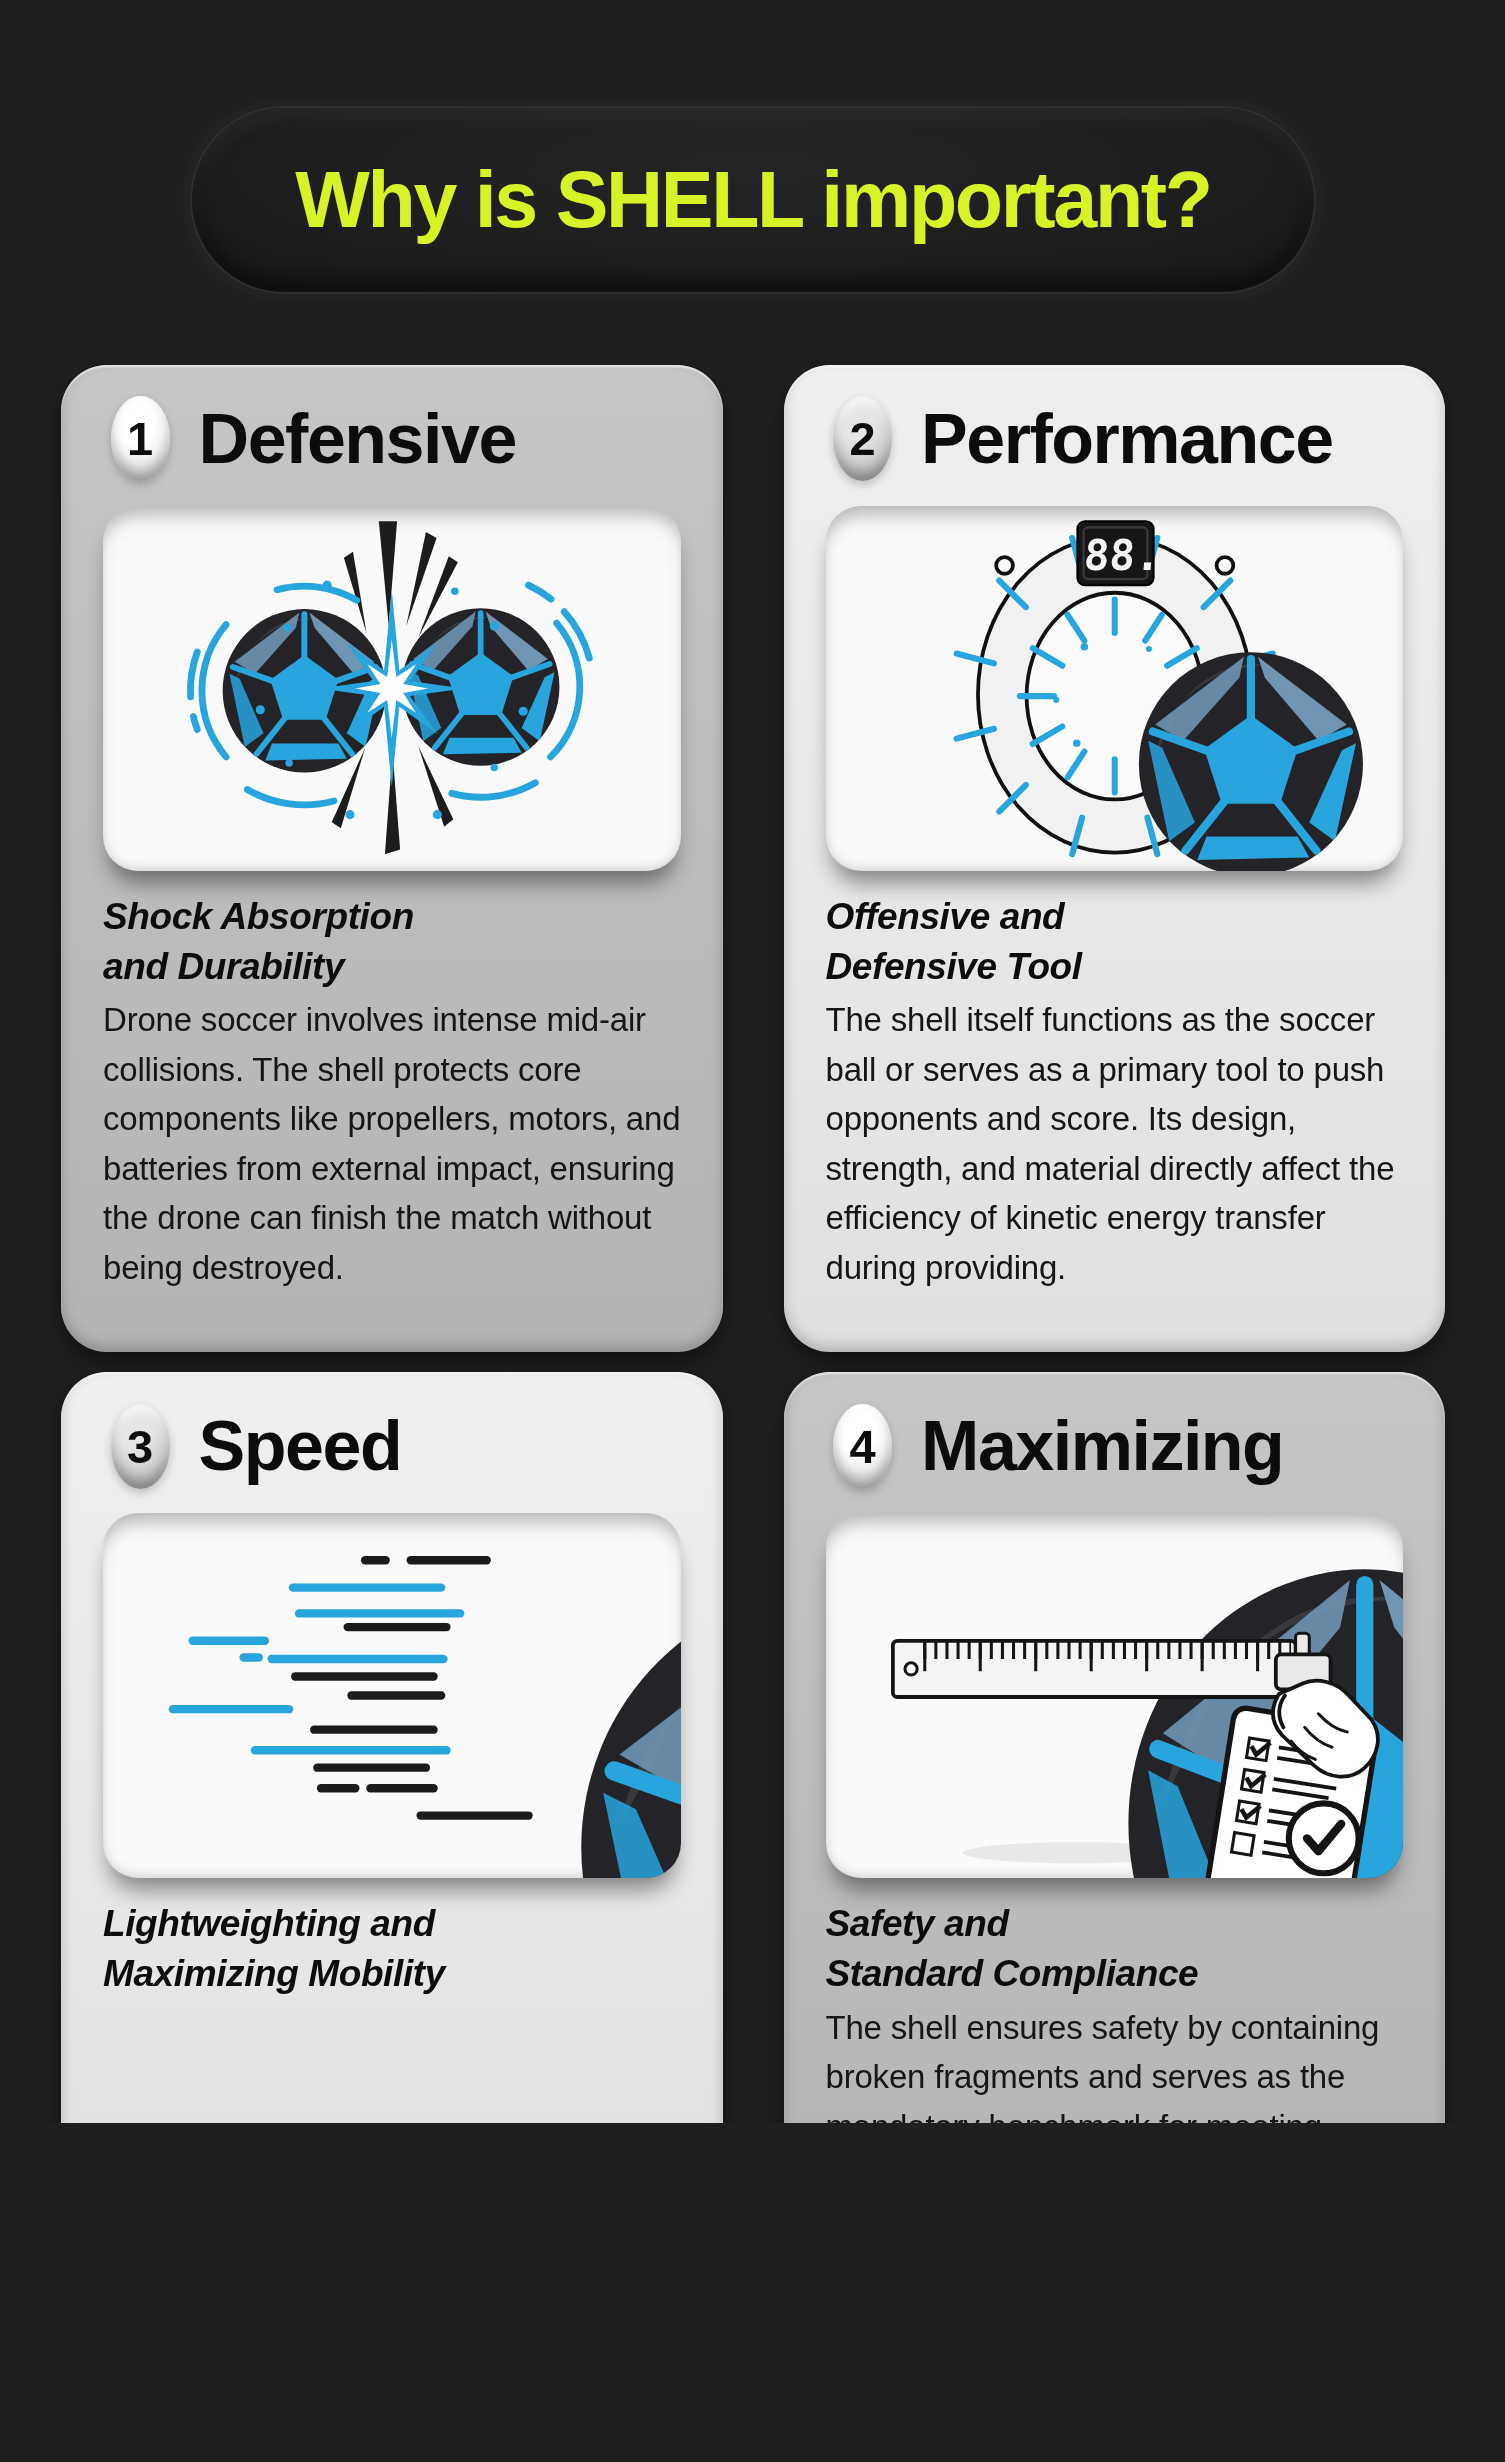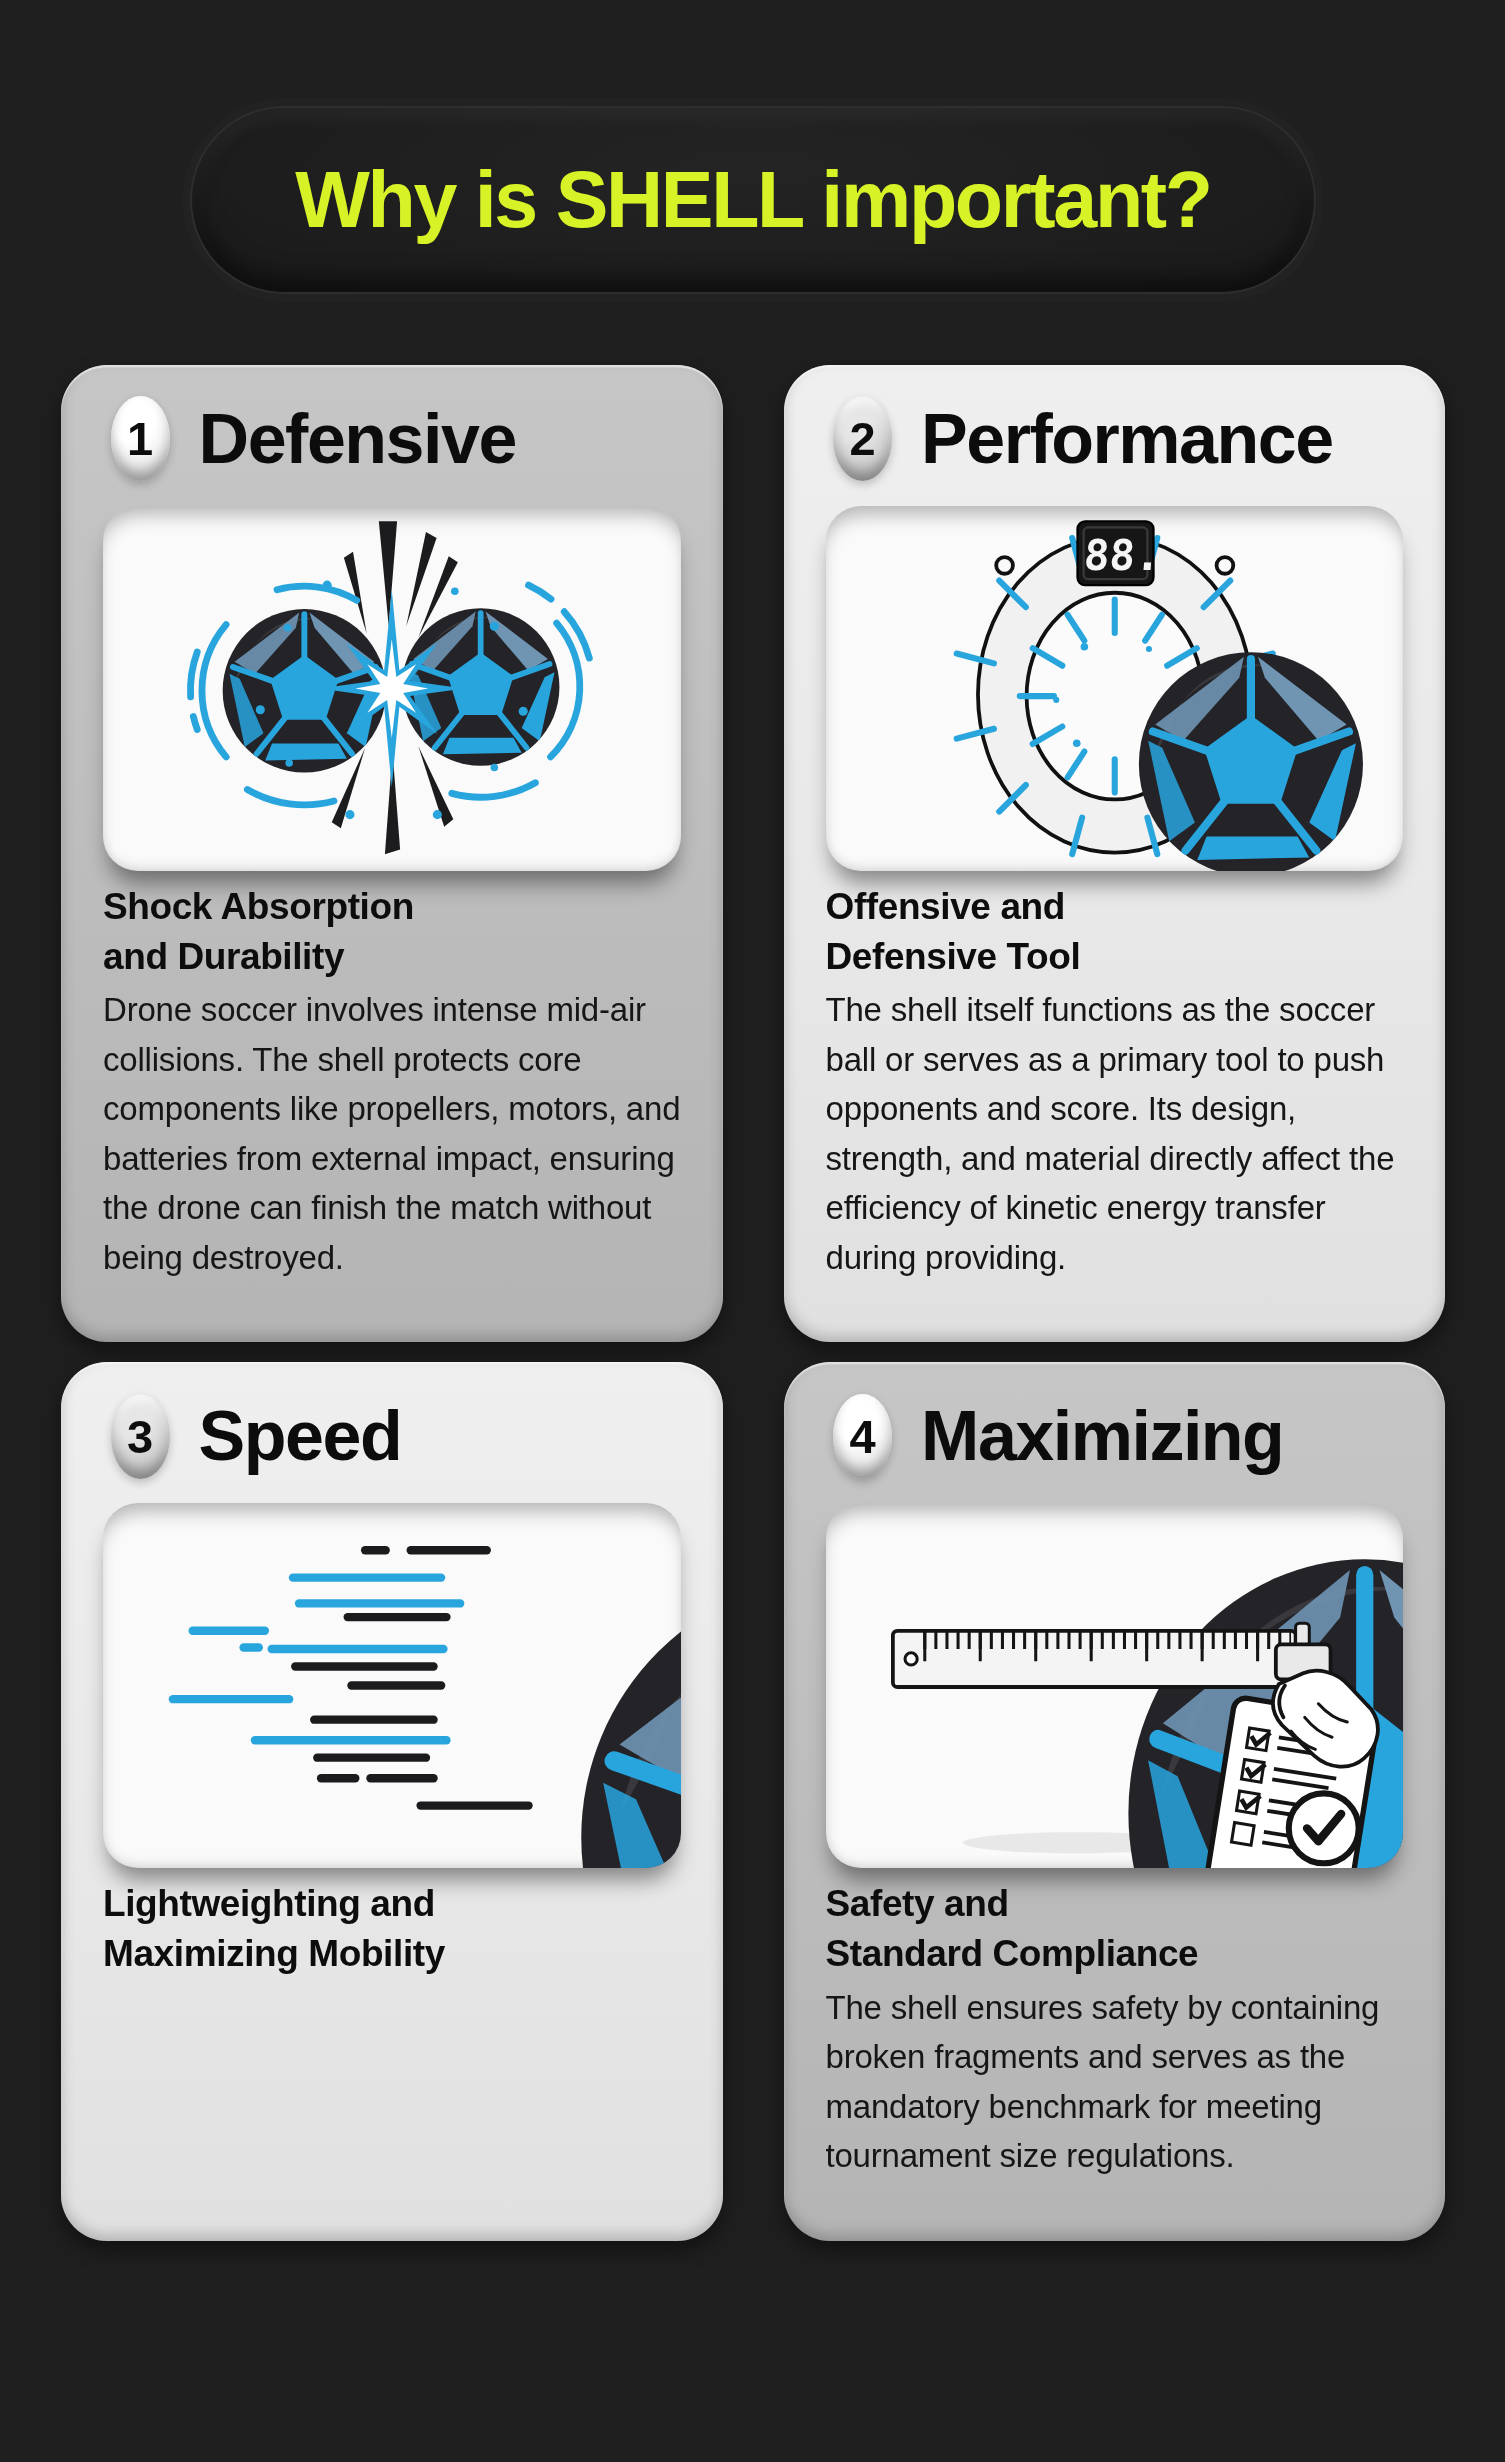--- a/index.html
+++ b/index.html
@@ -1,17 +1,17 @@
 <!DOCTYPE html>
 <html style="font-size:12px"><head>
 <meta charset="utf-8">
 <style>
   html,body{margin:0;padding:0;background:#1f1f1f;}
   .page{
-    position:relative;width:1506px;height:2462px;background:#1f1f1f;
+    position:relative;width:1506px;height:2123px;background:#1f1f1f;
     font-family:"Liberation Sans",sans-serif;overflow:hidden;
   }
   
   .title-pill{
     width:1122px;height:184px;margin:106px auto 0;border-radius:99px;
     background:radial-gradient(120% 170% at 50% 32%, #242424 0%, #1a1a1a 55%, #141414 100%);
     border:2.3px solid #2e2e2e;
     box-shadow:inset 0 9px 20px rgba(255,255,255,.06), inset 0 -12px 23px rgba(0,0,0,.55), 0 0 0 7.6px rgba(255,255,255,.015);
     display:flex;align-items:center;justify-content:center;
   }
@@ -39,21 +39,21 @@
   .card--gray  .badge{background:radial-gradient(circle at 38% 30%, #ffffff 30%, #eeeeee 58%, #c9c9c9 100%);}
   .card--light .badge{background:radial-gradient(circle at 38% 30%, #e6e6e6 25%, #d0d0d0 58%, #aeaeae 100%);}
   .card-title{font-size:70px;font-weight:700;letter-spacing:-1.5px;color:#0c0c0c;}
   .panel{
     margin-top:23px;height:365px;border-radius:35px;background:#fafafa;
     box-shadow:0 18px 21px -6px rgba(0,0,0,.42), inset 0 15px 20px -7.6px rgba(0,0,0,.30), inset 0 -9px 13.7px -9px rgba(0,0,0,.22);
     overflow:hidden;
   }
   .panel svg{display:block;width:100%;height:100%;}
   .card-heading{
-    margin-top:11px;font-size:37px;font-weight:700;line-height:1.35;color:#0d0d0d;letter-spacing:-0.4px;
+    margin-top:21px;font-size:37px;font-weight:700;line-height:1.35;color:#0d0d0d;letter-spacing:-0.4px;font-style:italic;
   }
   .card-heading span{display:block;}
   .card-body{
     margin-top:4px;font-size:33px;line-height:1.5;color:#161616;letter-spacing:-0.2px;
   }
 </style>
 </head>
 <body>
 
 <div class="page">

